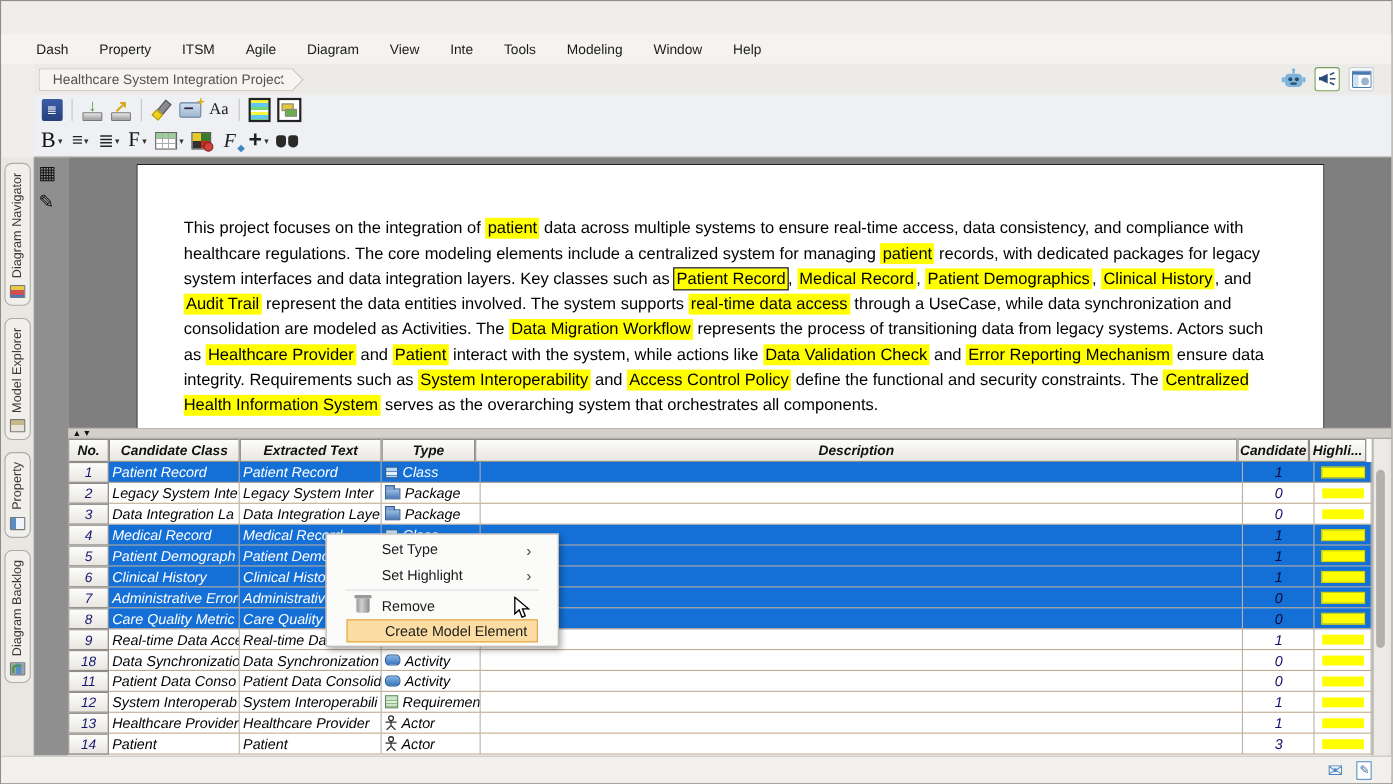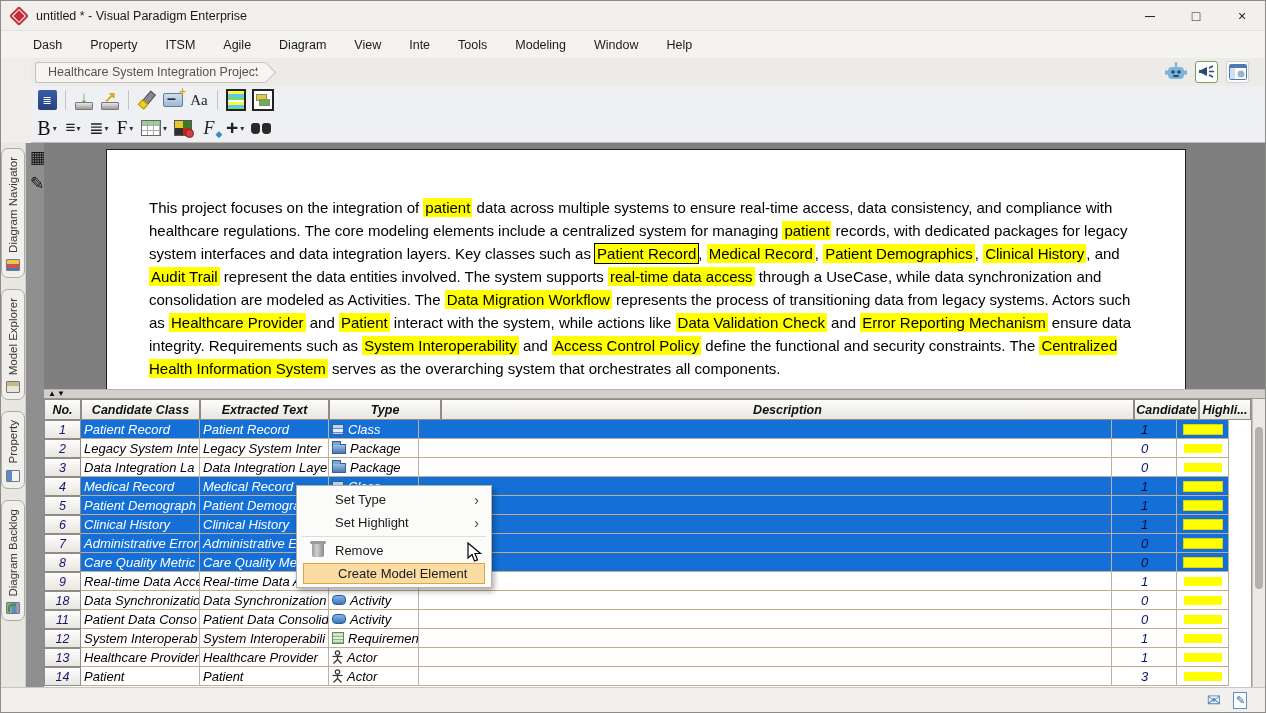--- a/index.html
+++ b/index.html
@@ -148,22 +148,22 @@
                background:radial-gradient(circle at 35% 30%, #cfe4f6, #4a7ab8); }
   .i-activity { width:14px; height:10px; border-radius:4px; border:1px solid #2a5a9a;
                 background:linear-gradient(#85b4e2,#3a78c0); }
   .i-requirement { width:12px; height:12px; border:1px solid #5f8a58;
                    background:linear-gradient(180deg,#cfe4c8 0 3px,#8fb886 3px 4px,#def0d8 4px 6px,#8fb886 6px 7px,#cfe4c8 7px 9px,#8fb886 9px 10px,#cfe4c8 10px); }
 
   .tscroll { width:13px; background:#eceae6; border-left:1px solid #c6c3be; position:relative; }
   .tthumb { position:absolute; left:2px; right:2px; top:28px; height:162px; background:#b4b1ac; border-radius:5px; }
 
   
-  .ctxmenu { position:absolute; left:295px; top:484px; width:196px; background:#fbfbfa;
-             border:1px solid #b4b2ae; box-shadow:2px 3px 6px rgba(0,0,0,.35); padding:2px 4px; z-index:50; }
+  .ctxmenu { position:absolute; left:295px; top:484px; width:212px; background:#fbfbfa;
+             border:1px solid #b4b2ae; box-shadow:2px 3px 6px rgba(0,0,0,.35); padding:2px 16px; z-index:50; }
   .mi { height:23px; display:flex; align-items:center; font-size:13px; color:#1a1a1a; padding:0 8px 0 0; }
   .mi .gutt { width:34px; display:flex; align-items:center; justify-content:center; flex:none; }
   .mi .sub { margin-left:auto; color:#444; font-size:14px; }
   .mi.hot { background:#fbdda4; border:1px solid #e6a23c; margin:1px 2px; height:21px; }
   .msep { height:1px; background:#ddd; margin:2px 1px; }
   .i-trash { width:12px; height:13px; background:linear-gradient(90deg,#9a9a9a,#d0d0d0 40%,#8a8a8a);
              border-radius:1px 1px 2px 2px; position:relative; }
   .i-trash::before { content:""; position:absolute; left:-2px; top:-3px; width:16px; height:2.5px;
              background:#9a9a9a; border-radius:2px; }
 
@@ -178,29 +178,20 @@
   .sb-doc::after { content:"✎"; position:absolute; left:2px; top:1px; font-size:11px; color:#3a6aa0; }
 
   
   svg { display:block; }
 </style>
 </head>
 <body>
 
 <div class="app">
 
-  <div class="titlebar">
-    <div class="vp-logo"></div>
-    <span class="title-text">untitled * - Visual Paradigm Enterprise</span>
-    <div class="win-btns" id="win-btns">
-        <div class="win-btn">─</div>
-        <div class="win-btn">□</div>
-        <div class="win-btn">×</div>
-      </div>
-  </div>
 
   <div class="menubar" id="menubar">
       <div class="menu-item">Dash</div>
       <div class="menu-item">Property</div>
       <div class="menu-item">ITSM</div>
       <div class="menu-item">Agile</div>
       <div class="menu-item">Diagram</div>
       <div class="menu-item">View</div>
       <div class="menu-item">Inte</div>
       <div class="menu-item">Tools</div>
@@ -349,21 +340,21 @@
       <div class="splitter">
         <span class="sort-arrows">▲▼</span>
       </div>
 
       <div class="tablewrap">
         <div class="tbl" id="tbl">
             <div class="hrow">
               <div class="hcell" style="width: 37px;">No.</div>
               <div class="hcell" style="width: 119px;">Candidate Class</div>
               <div class="hcell" style="width: 129px;">Extracted Text</div>
-              <div class="hcell" style="width: 112px;">Type</div>
+              <div class="hcell" style="width: 85px;">Type</div>
               <div class="hcell" style="width: 693px;">Description</div>
               <div class="hcell" style="width: 65px;">Candidate</div>
               <div class="hcell" style="width: 52px;">Highli...</div>
             </div>
             <div class="drow sel">
               <div class="nocell" style="width: 37px;">1</div>
               <div class="dcell" style="width: 119px;">Patient Record</div>
               <div class="dcell" style="width: 129px;">Patient Record</div>
               <div class="dcell" style="width: 90px;">
                 <span class="ti i-class"></span>

